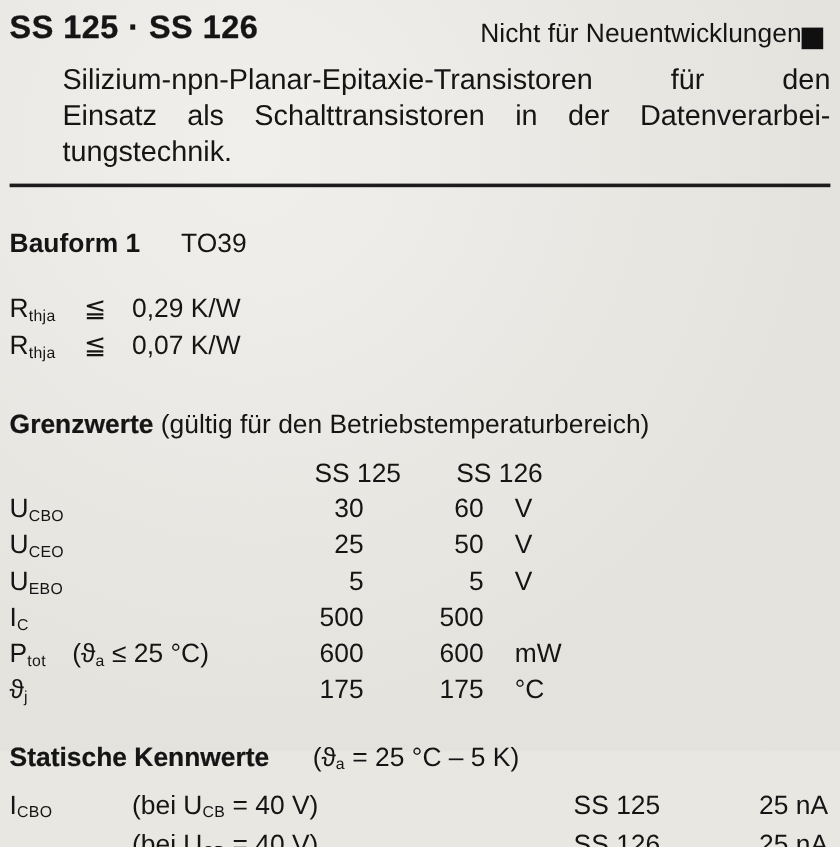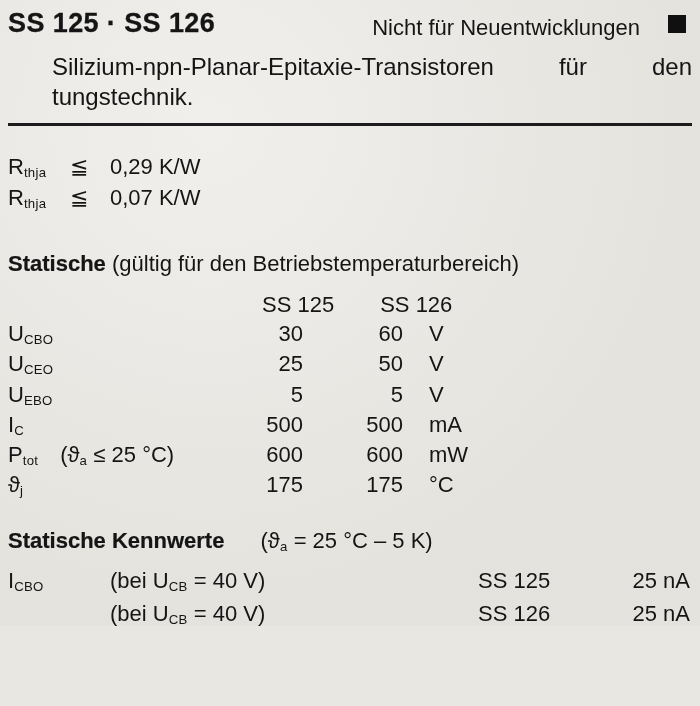--- a/index.html
+++ b/index.html
@@ -22,21 +22,21 @@
     font-size: 0.60em;
     vertical-align: -0.24em;
     letter-spacing: 0.3px;
   }
   
   .hdr { display: flex; align-items: flex-start; justify-content: space-between; }
   .title {
     font-size: 27px; font-weight: 700; letter-spacing: 0.4px;
     -webkit-text-stroke: 0.3px #151515;
   }
-  .note-wrap { display: flex; align-items: flex-start; gap: 28px; margin-top: 7px; margin-right: 6px; }
+  .note-wrap { display: flex; align-items: flex-end; margin-top: 7px; margin-right: 6px; }
   .note { font-size: 22px; }
   .sq { width: 18px; height: 18px; background: #101010; display: inline-block; }
   
   .para { margin-top: 11px; font-size: 24px; line-height: 30px; word-spacing: 2px; }
   .jline { text-align: justify; text-align-last: justify; margin-left: 44px; }
   .jline.last { text-align-last: left; }
   
   .rule { margin-top: 11px; border-top: 3px solid #1c1c1c; height: 0; }
   
   .bauform { margin-top: 34px; font-size: 22px; }
@@ -74,41 +74,46 @@
   <header class="hdr">
     <div class="title">SS 125 · SS 126</div>
     <div class="note-wrap">
       <span class="note">Nicht für Neuentwicklungen</span>
       <span class="sq"></span>
     </div>
   </header>
 
   <div class="para">
     <div class="jline">Silizium-npn-Planar-Epitaxie-Transistoren für den</div>
+    <div class="jline">Einsatz als Schalttransistoren in der Datenverarbei-</div>
     <div class="jline last">tungstechnik.</div>
   </div>
 
   <div class="rule"></div>
 
+  <div class="bauform">
+    <span class="b">Bauform 1</span>
+    <span class="pkg">TO39</span>
+  </div>
 
   <div class="rth">
     <div class="rth-row">
       <span class="lbl"><span>R</span><span class="sub">thja</span></span>
       <span class="rel">≦</span>
       <span>0,29 K/W</span>
     </div>
     <div class="rth-row">
       <span class="lbl"><span>R</span><span class="sub">thja</span></span>
       <span class="rel">≦</span>
       <span>0,07 K/W</span>
     </div>
   </div>
 
   <div class="sec-head gw-head">
-    <span class="b">Statische</span>
+    <span class="b">Grenzwerte</span>
     <span>(gültig für den Betriebstemperaturbereich)</span>
   </div>
 
   <div class="gw-colheads">
     <span class="c1">SS 125</span>
     <span class="c2">SS 126</span>
   </div>
 
   <div class="gw-table">
     <div class="gw-row">
@@ -126,21 +131,20 @@
     <div class="gw-row">
       <span><span>U</span><span class="sub">EBO</span></span>
       <span class="v">5</span>
       <span class="v">5</span>
       <span class="u">V</span>
     </div>
     <div class="gw-row">
       <span><span>I</span><span class="sub">C</span></span>
       <span class="v">500</span>
       <span class="v">500</span>
-      <span class="u">mA</span>
     </div>
     <div class="gw-row">
       <span><span>P</span><span class="sub">tot</span><span>  (ϑ</span><span class="sub">a</span><span> ≤ 25 °C)</span></span>
       <span class="v">600</span>
       <span class="v">600</span>
       <span class="u">mW</span>
     </div>
     <div class="gw-row">
       <span><span>ϑ</span><span class="sub">j</span></span>
       <span class="v">175</span>

